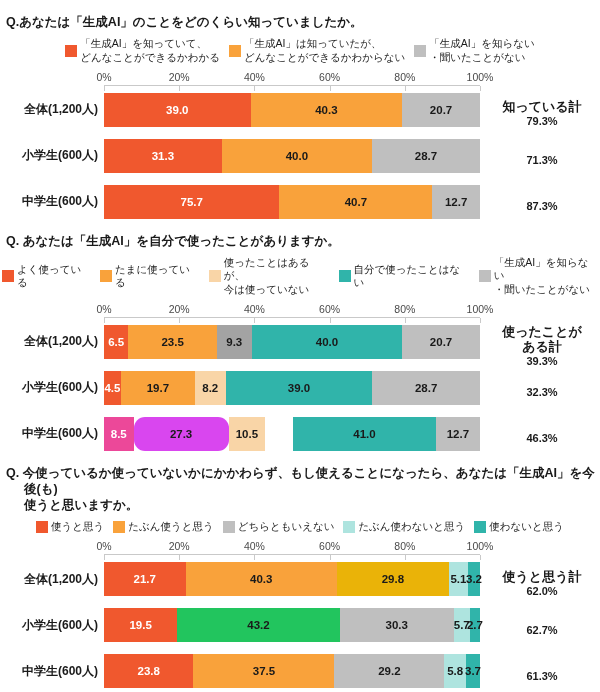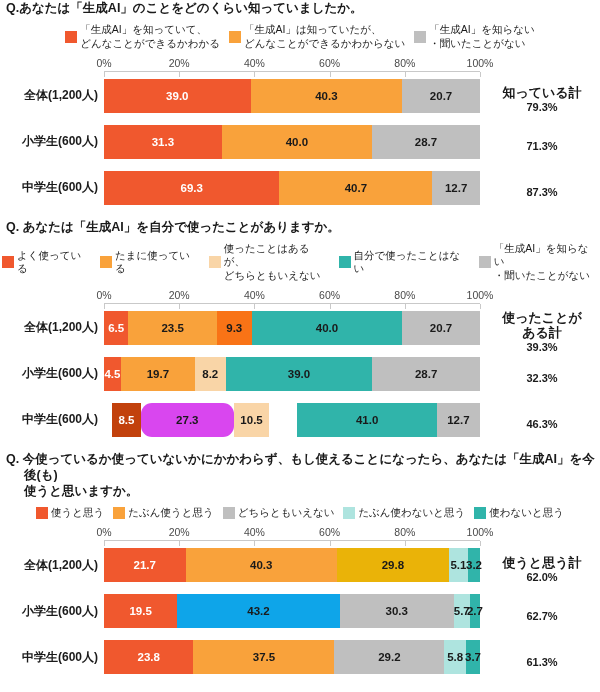--- a/index.html
+++ b/index.html
@@ -1,17 +1,17 @@
 <!DOCTYPE html>
 <html><head>
 <meta charset="utf-8">
 <style>
   html,body{margin:0;padding:0;background:#fff;}
   body{font-family:"Liberation Sans","DejaVu Sans",sans-serif;color:#1a1a1a;}
-  .page{width:600px;height:692px;background:#fff;padding:0 0 0 0;box-sizing:border-box;overflow:hidden;}
+  .page{width:600px;height:692px;background:#fff;padding:14px 0 0 0;box-sizing:border-box;overflow:hidden;}
   .chart-section{margin-bottom:14px;}
   .sec-title{font-size:12.5px;font-weight:bold;margin:0 4px 7px 6px;line-height:1.3;
              padding-left:18px;text-indent:-18px;white-space:pre-line;}
   .legend{display:flex;justify-content:center;align-items:center;gap:9px;margin:0 2px 6px 2px;
           font-size:10.5px;line-height:1.3;flex-wrap:nowrap;}
   .legend-item{display:flex;align-items:center;gap:3px;}
   .chip{width:12px;height:12px;flex:0 0 12px;}
   .legend-label{white-space:pre-line;}
   .plot{position:relative;margin-left:0;}
   .axis{position:relative;height:14px;margin-left:104px;width:376px;font-size:10.5px;color:#4a4a4a;}
@@ -96,21 +96,21 @@
               </div>
               <div class="seg" style="width: 28.7%; background: rgb(191, 191, 191);">
                 <span class="seg-label">28.7</span>
               </div>
             </div>
           </div>
           <div class="row">
             <div class="row-label">中学生(600人)</div>
             <div class="row-bar">
               <div class="seg" style="width: 46.7%; background: rgb(240, 88, 46);">
-                <span class="seg-label light">69.3</span>
+                <span class="seg-label light">75.7</span>
               </div>
               <div class="seg" style="width: 40.7%; background: rgb(249, 162, 59);">
                 <span class="seg-label">40.7</span>
               </div>
               <div class="seg" style="width: 12.7%; background: rgb(191, 191, 191);">
                 <span class="seg-label">12.7</span>
               </div>
             </div>
           </div>
         </div>
@@ -136,21 +136,21 @@
           <span class="chip" style="background: rgb(240, 88, 46);"></span>
           <span class="legend-label">よく使っている</span>
         </span>
         <span class="legend-item">
           <span class="chip" style="background: rgb(249, 162, 59);"></span>
           <span class="legend-label">たまに使っている</span>
         </span>
         <span class="legend-item">
           <span class="chip" style="background: rgb(249, 213, 167);"></span>
           <span class="legend-label">使ったことはあるが、
-どちらともいえない</span>
+今は使っていない</span>
         </span>
         <span class="legend-item">
           <span class="chip" style="background: rgb(48, 180, 170);"></span>
           <span class="legend-label">自分で使ったことはない</span>
         </span>
         <span class="legend-item">
           <span class="chip" style="background: rgb(191, 191, 191);"></span>
           <span class="legend-label">「生成AI」を知らない
 ・聞いたことがない</span>
         </span>
@@ -175,21 +175,21 @@
       <div class="rows">
           <div class="row">
             <div class="row-label">全体(1,200人)</div>
             <div class="row-bar">
               <div class="seg" style="width: 6.5%; background: rgb(240, 88, 46);">
                 <span class="seg-label light">6.5</span>
               </div>
               <div class="seg" style="width: 23.5%; background: rgb(249, 162, 59);">
                 <span class="seg-label">23.5</span>
               </div>
-              <div class="seg" style="width: 9.3%; background: #f97316;">
+              <div class="seg" style="width: 9.3%; background: #a3a3a3;">
                 <span class="seg-label">9.3</span>
               </div>
               <div class="seg" style="width: 40%; background: rgb(48, 180, 170);">
                 <span class="seg-label">40.0</span>
               </div>
               <div class="seg" style="width: 20.7%; background: rgb(191, 191, 191);">
                 <span class="seg-label">20.7</span>
               </div>
             </div>
           </div>
@@ -209,21 +209,21 @@
                 <span class="seg-label">39.0</span>
               </div>
               <div class="seg" style="width: 28.7%; background: rgb(191, 191, 191);">
                 <span class="seg-label">28.7</span>
               </div>
             </div>
           </div>
           <div class="row">
             <div class="row-label">中学生(600人)</div>
             <div class="row-bar">
-              <div class="seg" style="width: 8.5%; background: #c2410c; margin-left: 8px;">
+              <div class="seg" style="width: 8.5%; background: #ec4899;">
                 <span class="seg-label light">8.5</span>
               </div>
               <div class="seg" style="width: 27.3%; background: #d946ef; border-radius: 11px;">
                 <span class="seg-label">27.3</span>
               </div>
               <div class="seg" style="width: 10.5%; background: rgb(249, 213, 167);">
                 <span class="seg-label">10.5</span>
               </div>
               <div class="seg" style="width: 41%; background: rgb(48, 180, 170); margin-left: 28px;">
                 <span class="seg-label">41.0</span>
@@ -312,21 +312,21 @@
                 <span class="seg-label">3.2</span>
               </div>
             </div>
           </div>
           <div class="row">
             <div class="row-label">小学生(600人)</div>
             <div class="row-bar">
               <div class="seg" style="width: 19.5%; background: rgb(240, 88, 46);">
                 <span class="seg-label light">19.5</span>
               </div>
-              <div class="seg" style="width: 43.2%; background: #0ea5e9;">
+              <div class="seg" style="width: 43.2%; background: #22c55e;">
                 <span class="seg-label">43.2</span>
               </div>
               <div class="seg" style="width: 30.3%; background: rgb(191, 191, 191);">
                 <span class="seg-label">30.3</span>
               </div>
               <div class="seg" style="width: 4.3%; background: rgb(174, 228, 223);">
                 <span class="seg-label">5.7</span>
               </div>
               <div class="seg" style="width: 2.7%; background: rgb(48, 180, 170);">
                 <span class="seg-label">2.7</span>

